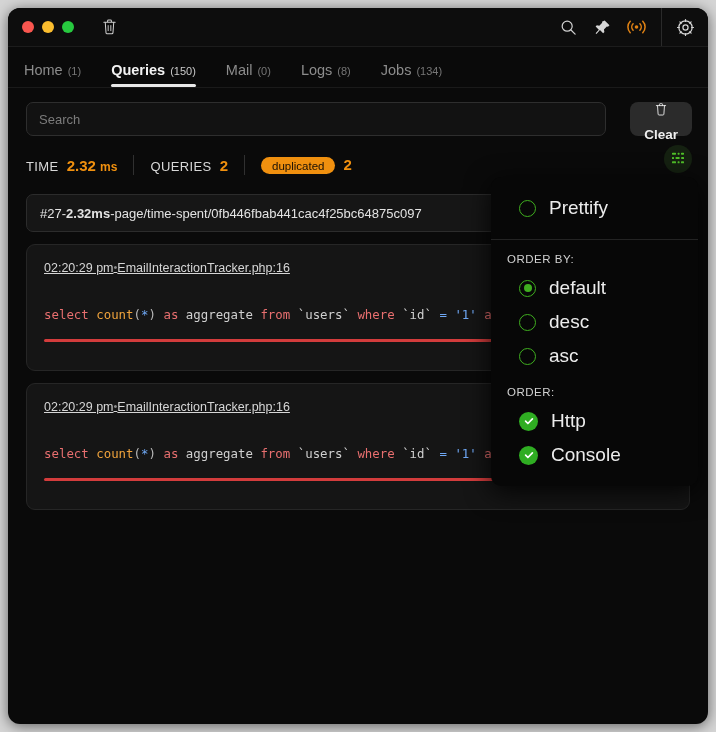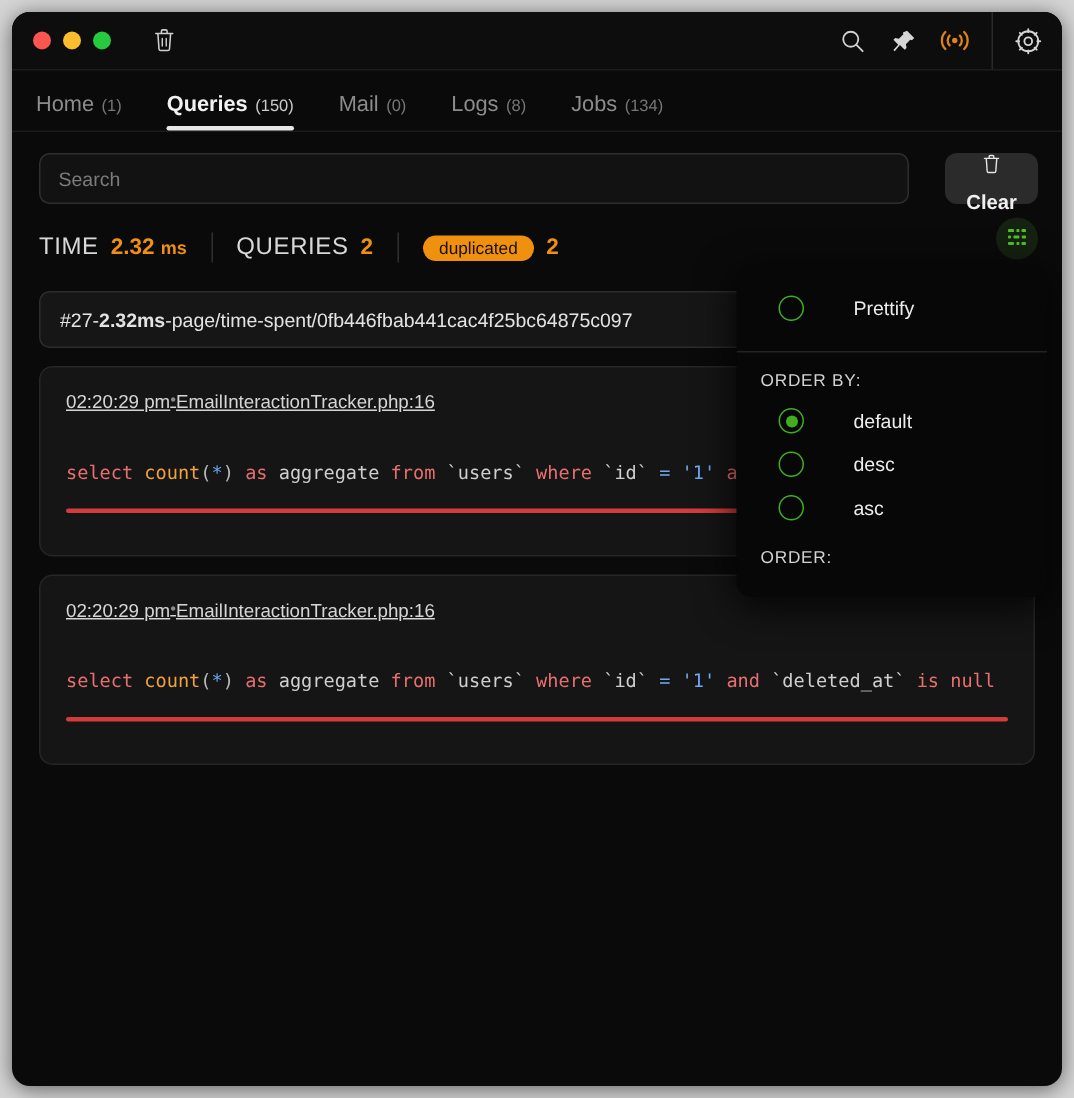--- a/index.html
+++ b/index.html
@@ -144,21 +144,21 @@
     padding: 8px 16px 10px 18px;
     position: relative;
     height: 30px;
   }
   .stat {
     display: flex;
     align-items: baseline;
     gap: 8px;
   }
   .stat-label {
-    font-size: 16px;
+    font-size: 13px;
     color: #d8d8d8;
     letter-spacing: 0.4px;
   }
   .stat-value {
     font-size: 15px;
     color: #f0900f;
     font-weight: bold;
   }
   .stat-value .unit { font-size: 12px; font-weight: bold; }
   .vsep {
@@ -272,23 +272,22 @@
     border-bottom: 1px solid #232323;
   }
   .dd-row {
     display: flex;
     align-items: center;
     gap: 13px;
     padding: 6px 16px 6px 28px;
     cursor: pointer;
   }
   .dd-row .dd-text {
-    font-size: 13px;
+    font-size: 19px;
     color: #ececec;
-    margin-left: 20px;
   }
   .dd-heading {
     font-size: 11.5px;
     color: #d2d2d2;
     letter-spacing: 0.5px;
     padding: 13px 16px 6px 16px;
   }
   .radio {
     width: 17px; height: 17px;
     border-radius: 50%;
@@ -476,16 +475,34 @@
             <span class="dd-text">desc</span>
           </div>
           <div class="dd-row">
             <span class="radio"></span>
             <span class="dd-text">asc</span>
           </div>
         </div>
     </div>
     <div>
       <div class="dd-heading">ORDER:</div>
+      <div id="origin-rows">
+          <div class="dd-row">
+            <span class="check">
+              <svg width="12" height="12" viewBox="0 0 12 12" fill="none">
+                <path d="M2.6 6.2l2.3 2.3 4.5-4.7" stroke="#ffffff" stroke-width="1.7" stroke-linecap="round" stroke-linejoin="round"></path>
+              </svg>
+            </span>
+            <span class="dd-text">Http</span>
+          </div>
+          <div class="dd-row">
+            <span class="check">
+              <svg width="12" height="12" viewBox="0 0 12 12" fill="none">
+                <path d="M2.6 6.2l2.3 2.3 4.5-4.7" stroke="#ffffff" stroke-width="1.7" stroke-linecap="round" stroke-linejoin="round"></path>
+              </svg>
+            </span>
+            <span class="dd-text">Console</span>
+          </div>
+        </div>
     </div>
   </div>
 
 </div>
 
 </body></html>

